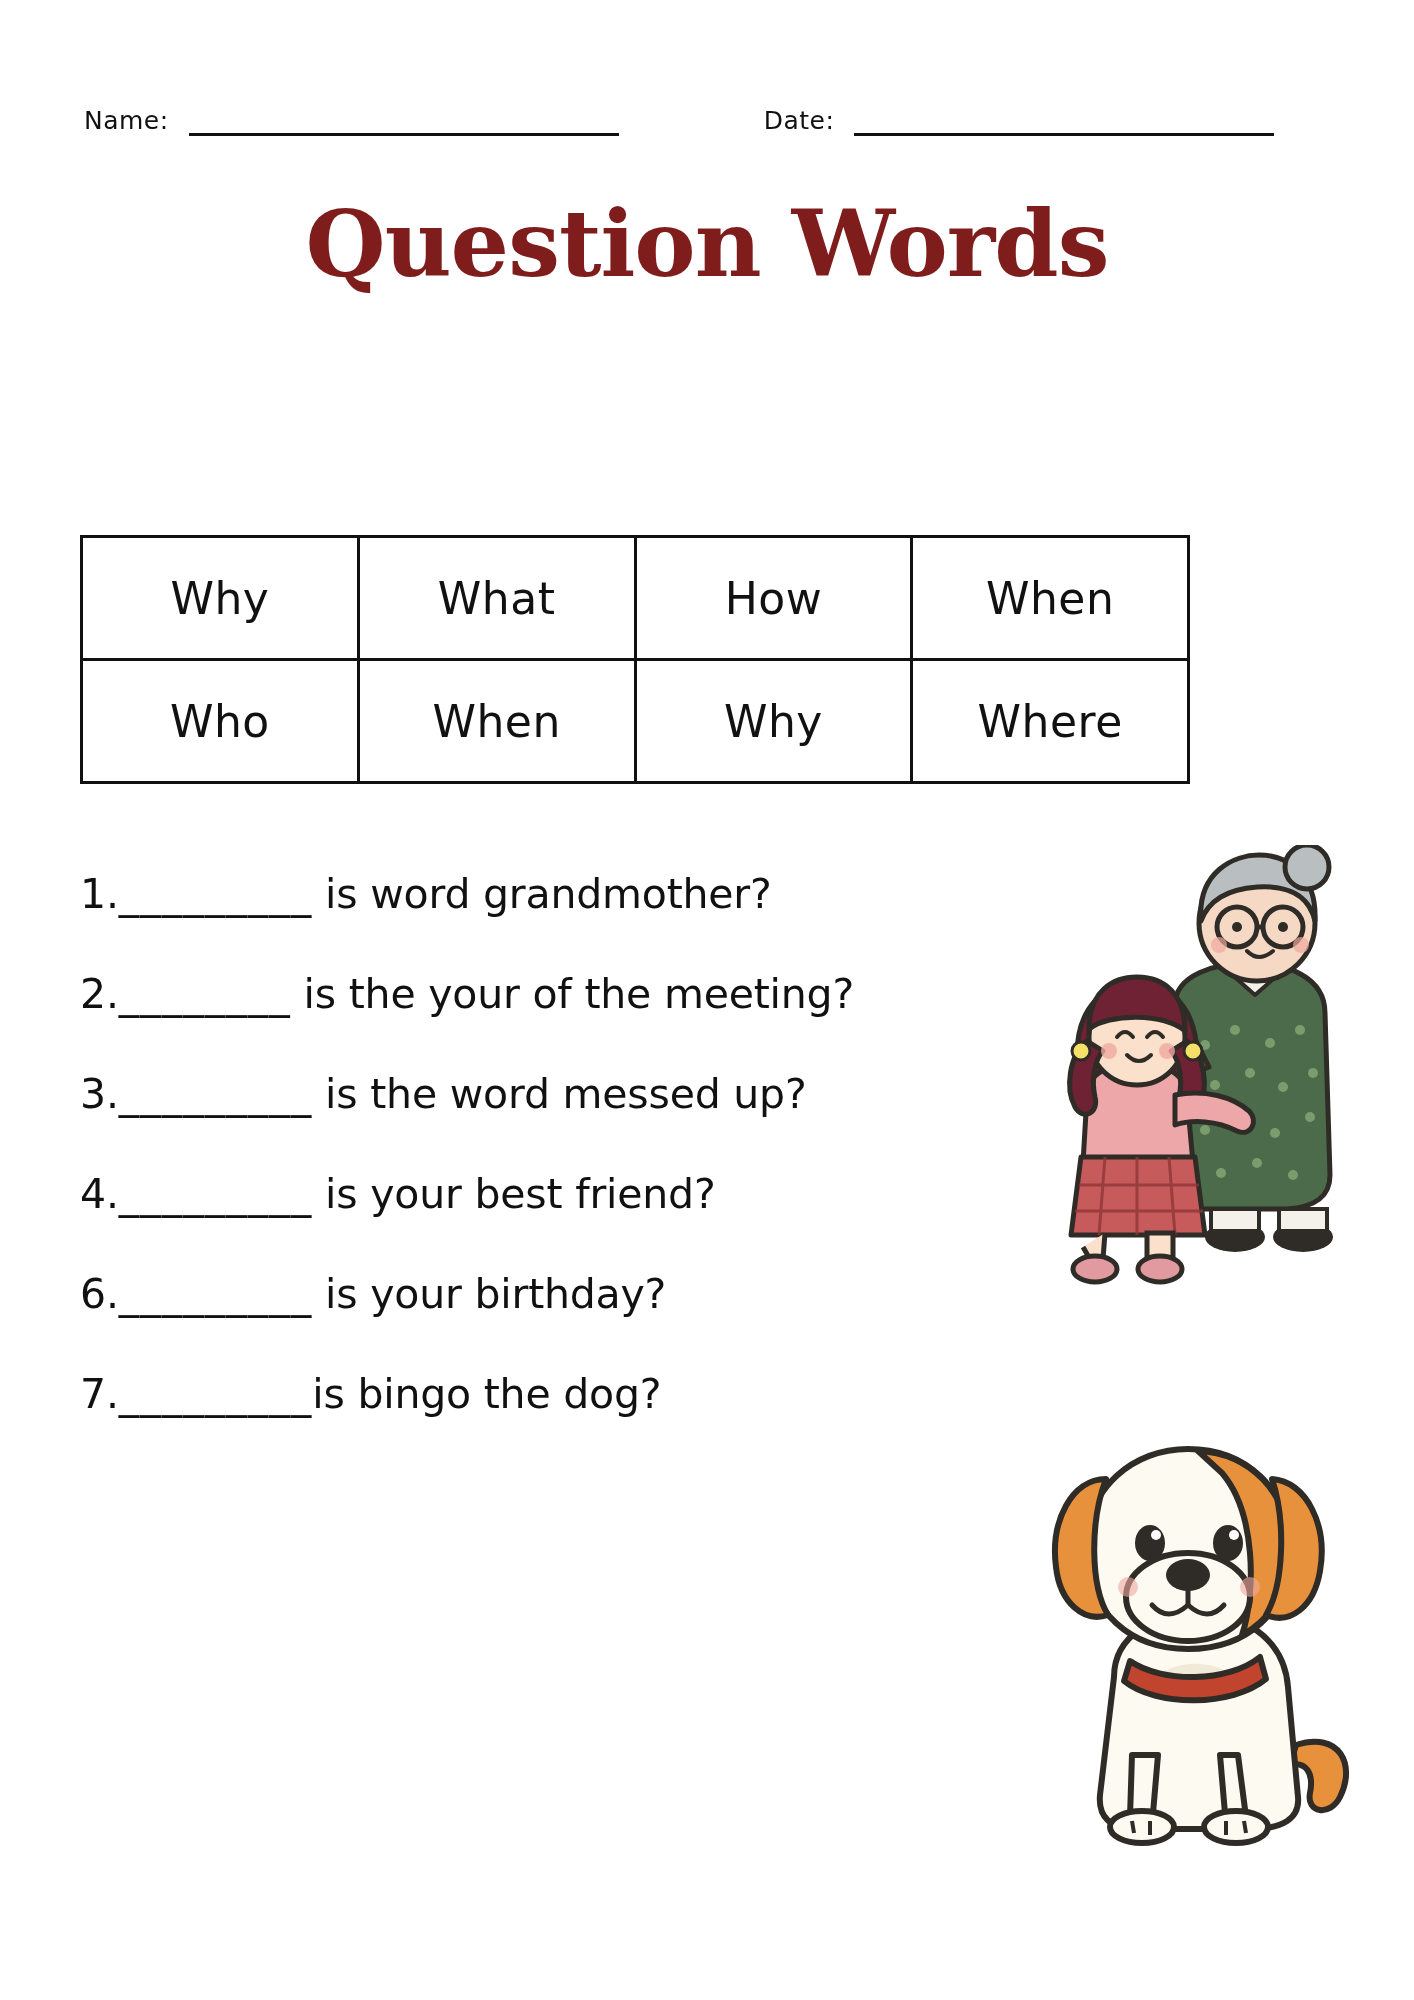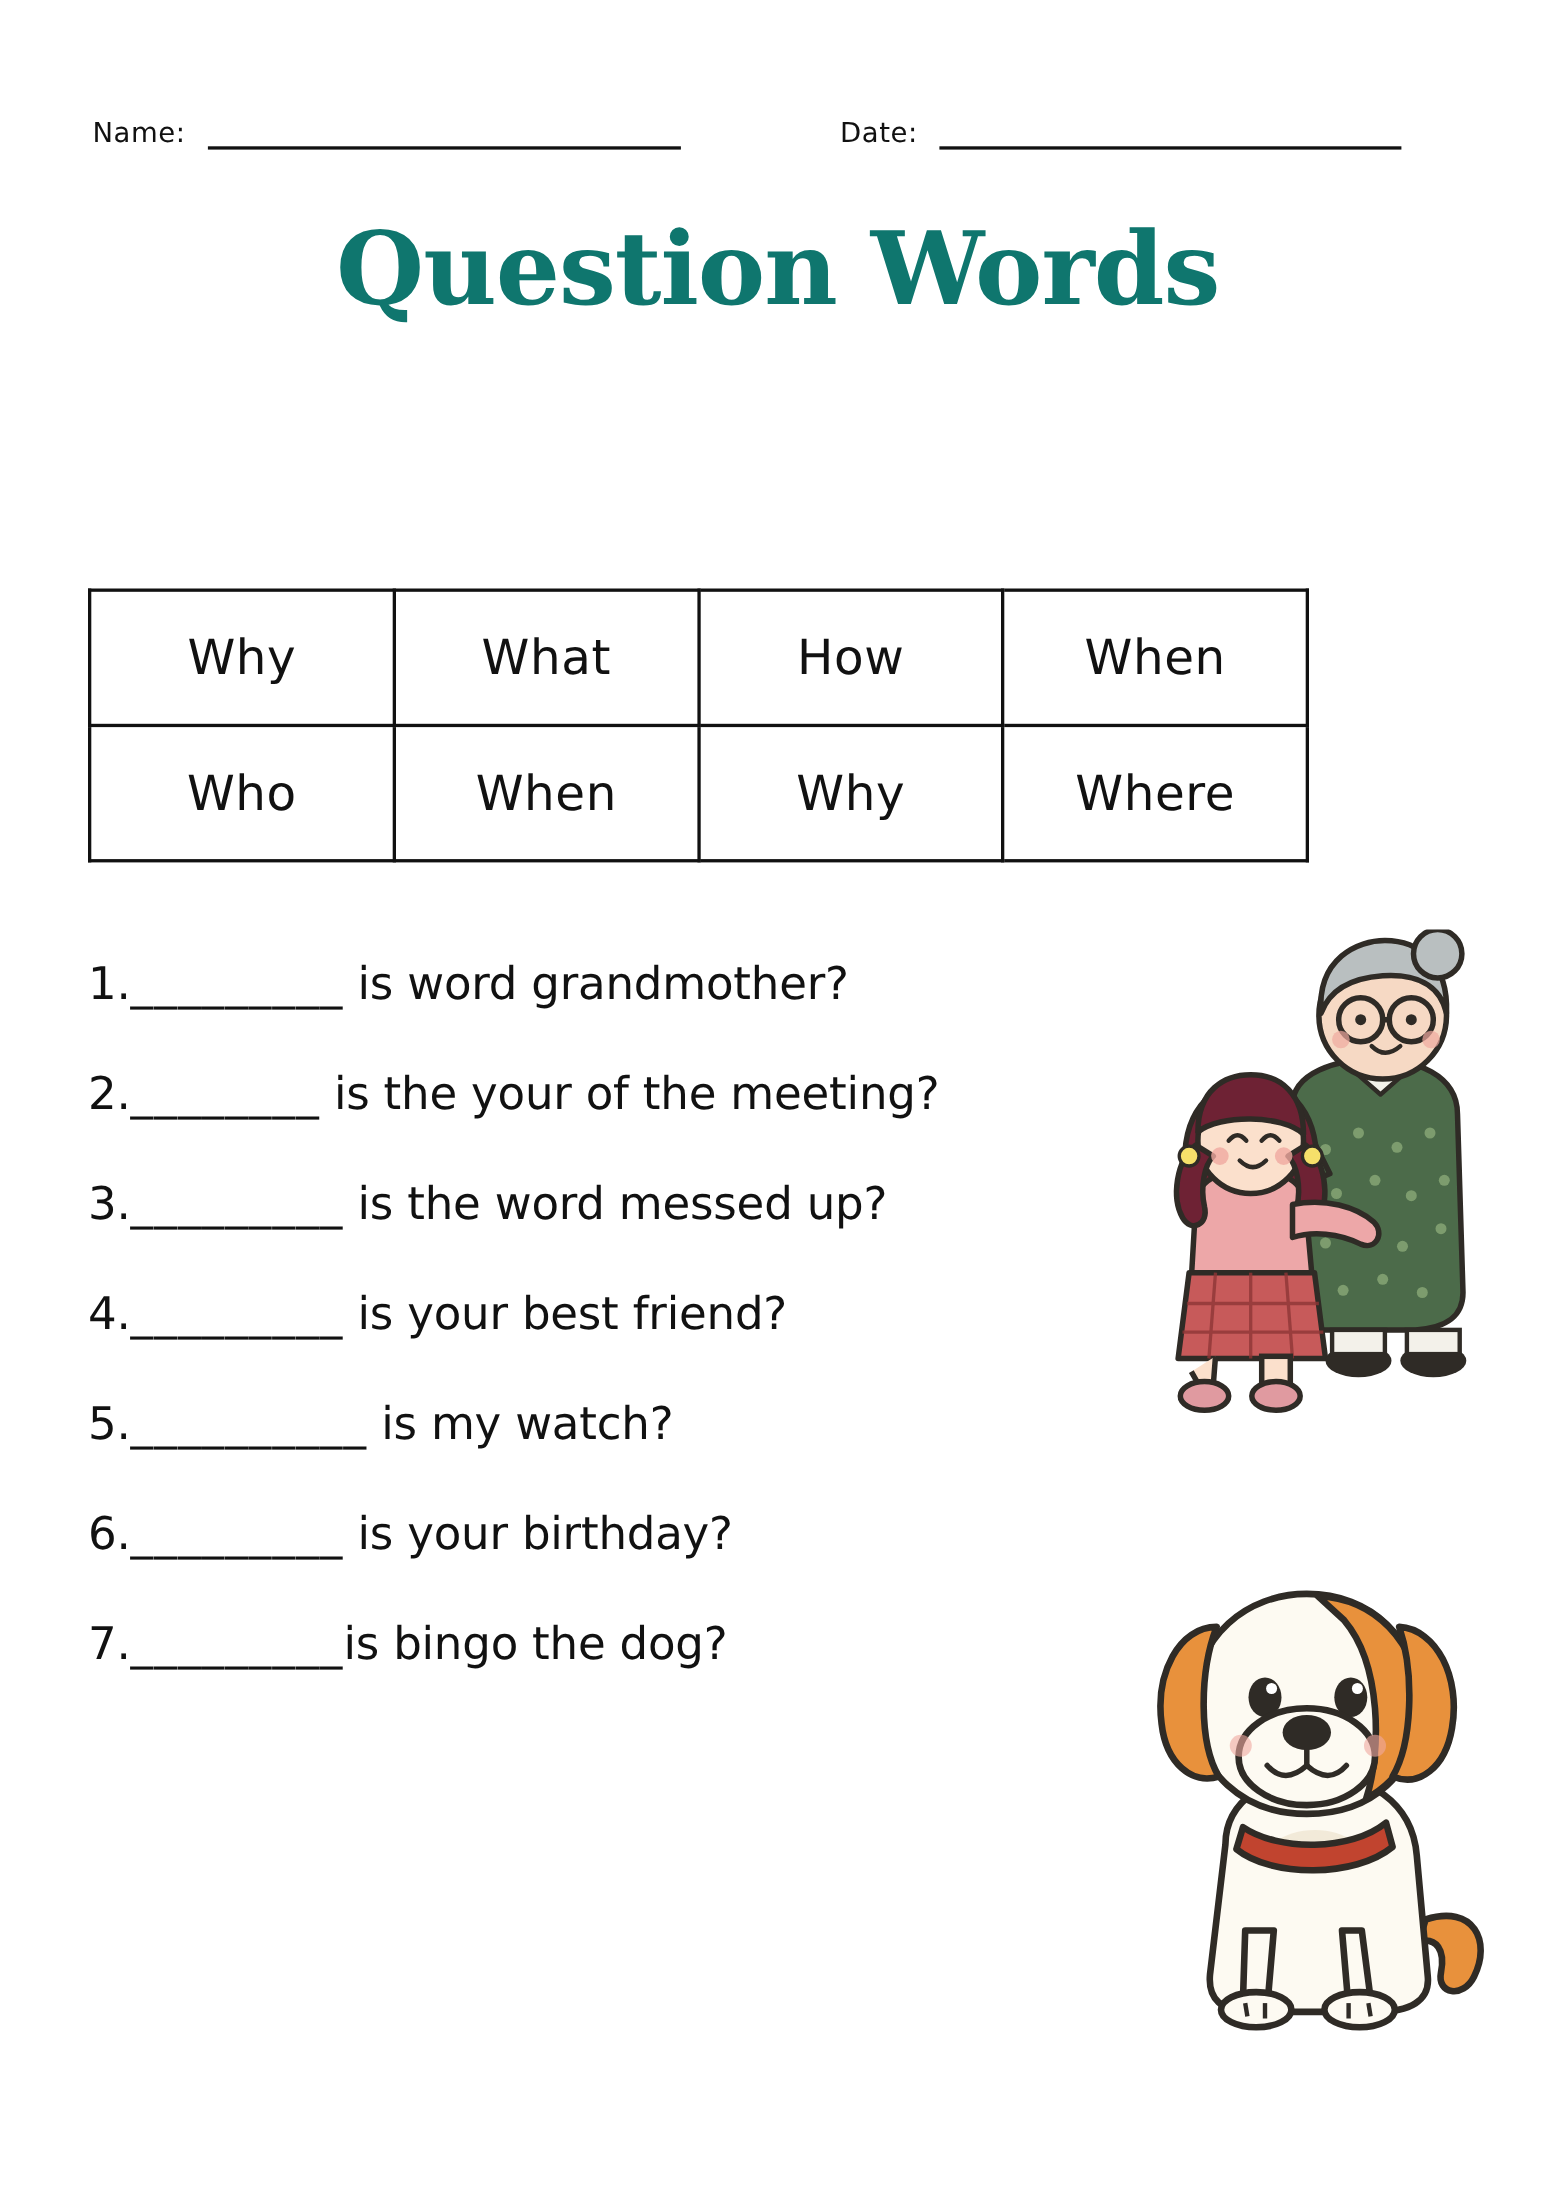--- a/index.html
+++ b/index.html
@@ -61,21 +61,21 @@
   .title {
     position: absolute;
     top: 190px;
     left: 0;
     width: 100%;
     text-align: center;
     font-family: "DejaVu Serif", serif;
     font-weight: bold;
     font-size: 92px;
     letter-spacing: -1px;
-    color: #0f766e;
+    color: #7f1d1d;
   }
 
   
   .instruction {
     position: absolute;
     top: 385px;
     left: 42px;
     right: 42px;
     text-align: center;
     font-size: 35px;
@@ -177,23 +177,20 @@
       <span class="q-num">1.</span><span class="q-blank">_________</span><span class="q-text"> is word grandmother?</span>
     </div>
     <div class="q-item">
       <span class="q-num">2.</span><span class="q-blank">________</span><span class="q-text"> is the your of the meeting?</span>
     </div>
     <div class="q-item">
       <span class="q-num">3.</span><span class="q-blank">_________</span><span class="q-text"> is the word messed up?</span>
     </div>
     <div class="q-item">
       <span class="q-num">4.</span><span class="q-blank">_________</span><span class="q-text"> is your best friend?</span>
-    </div>
-    <div class="q-item">
-      <span class="q-num">5.</span><span class="q-blank">__________</span><span class="q-text"> is my watch?</span>
     </div>
     <div class="q-item">
       <span class="q-num">6.</span><span class="q-blank">_________</span><span class="q-text"> is your birthday?</span>
     </div>
     <div class="q-item">
       <span class="q-num">7.</span><span class="q-blank">_________</span><span class="q-text">is bingo the dog?</span>
     </div>
   </div>
 
   <div class="art-granny">

